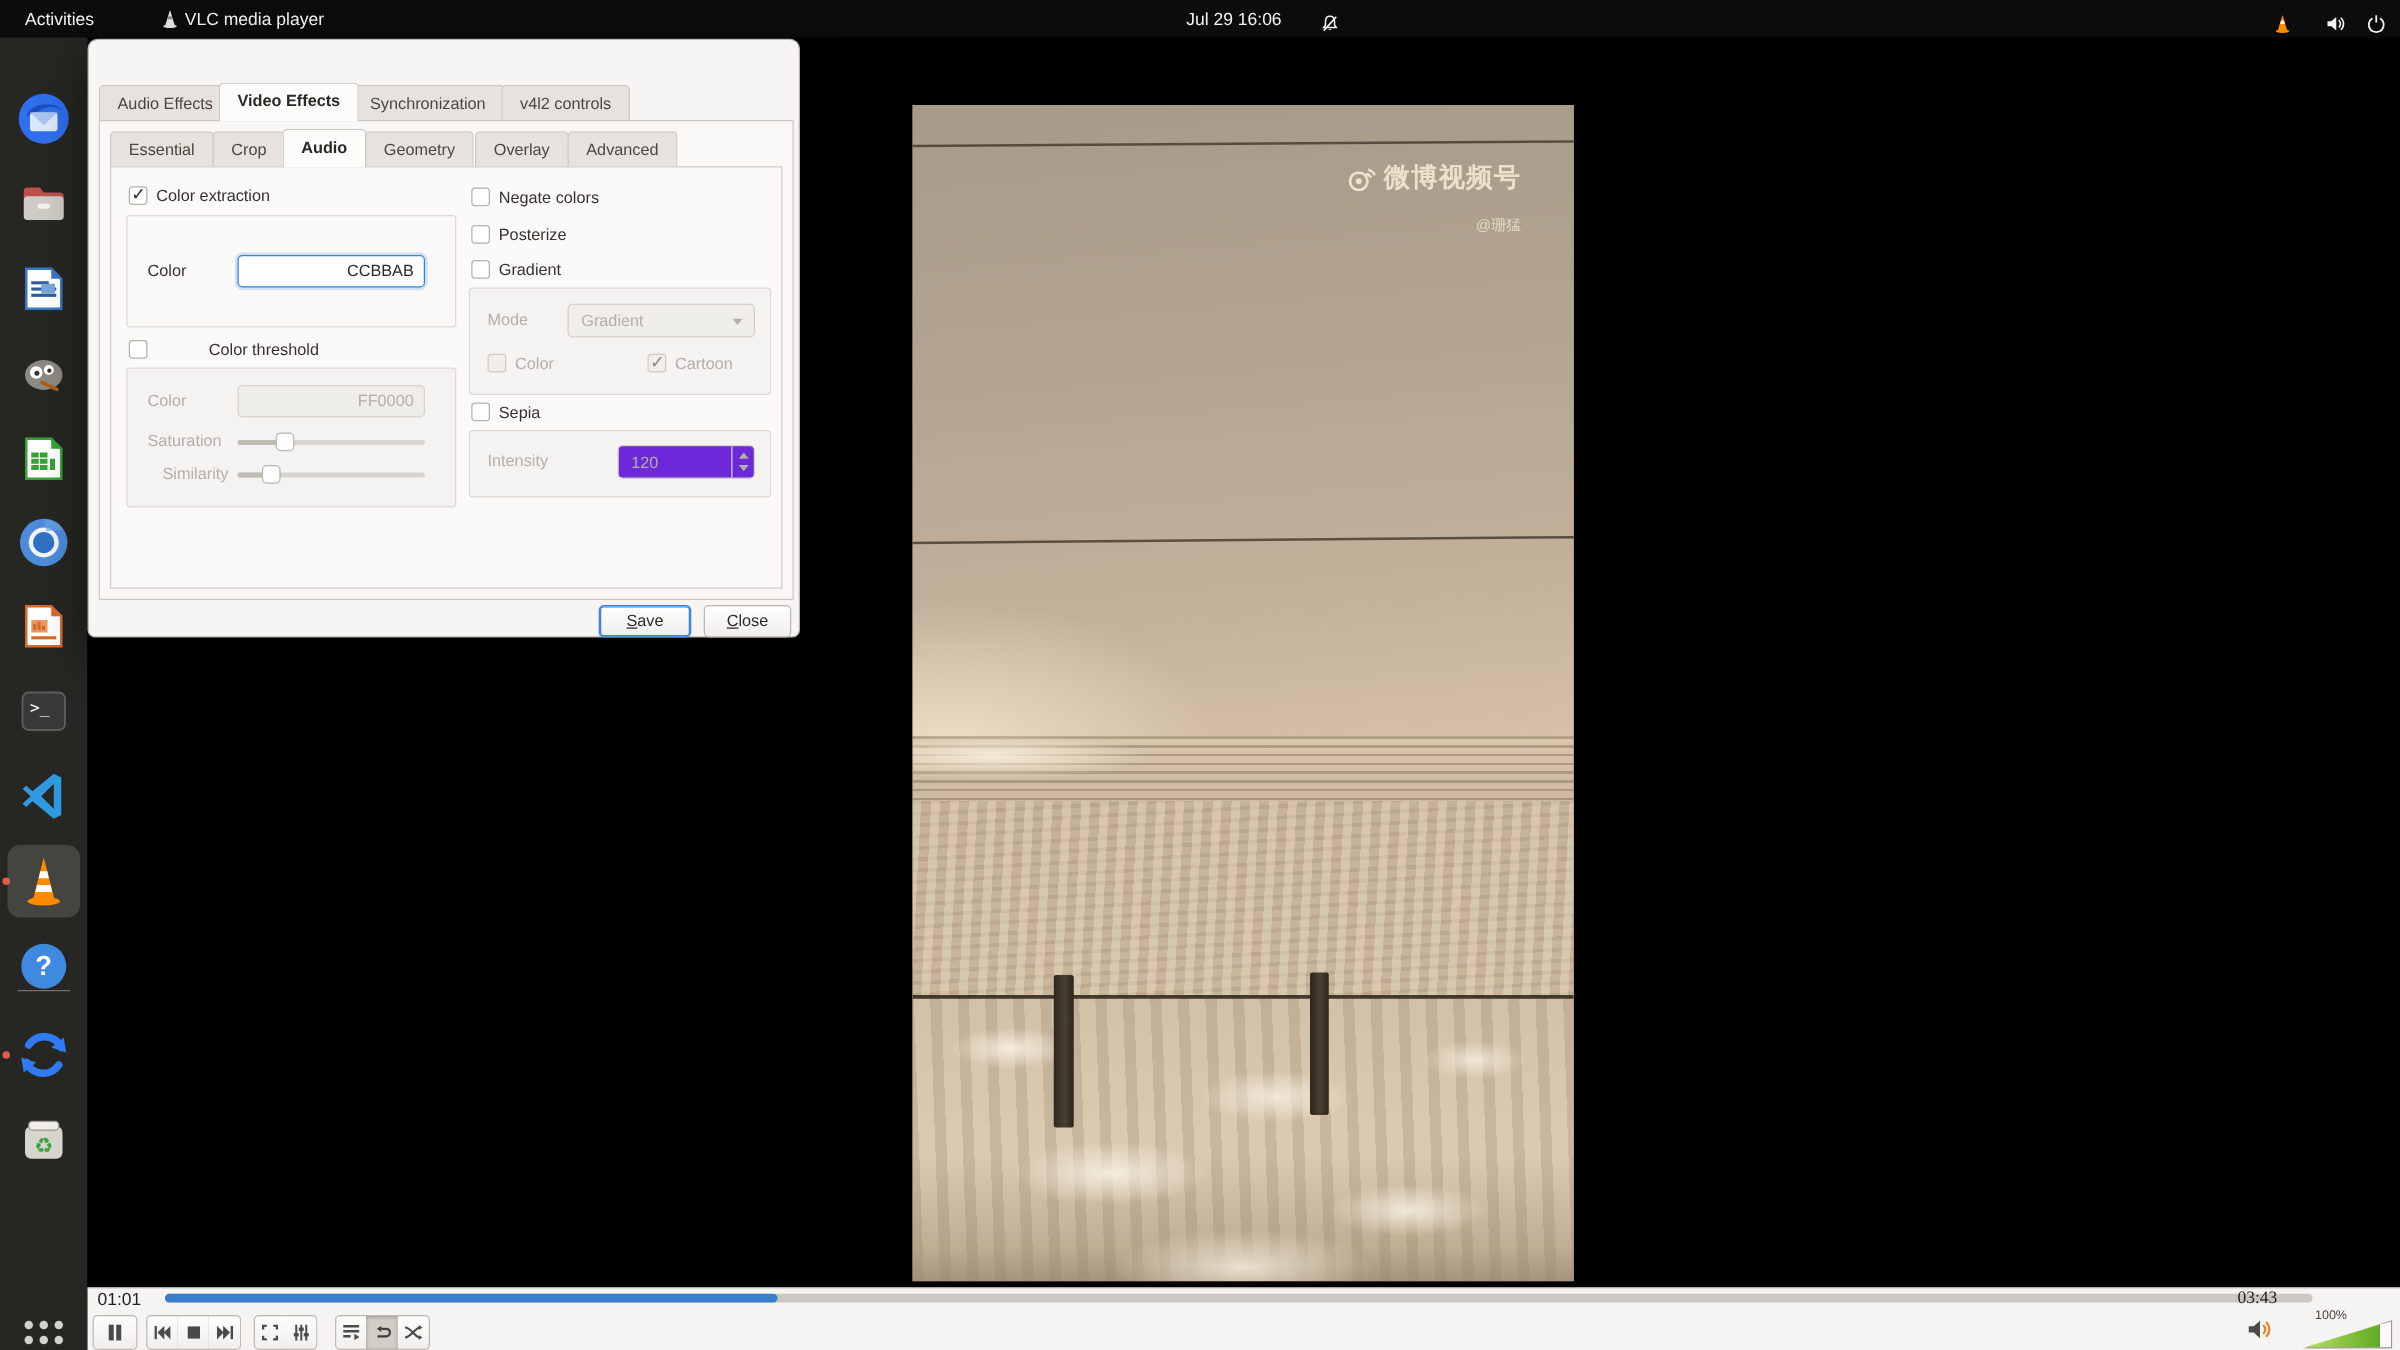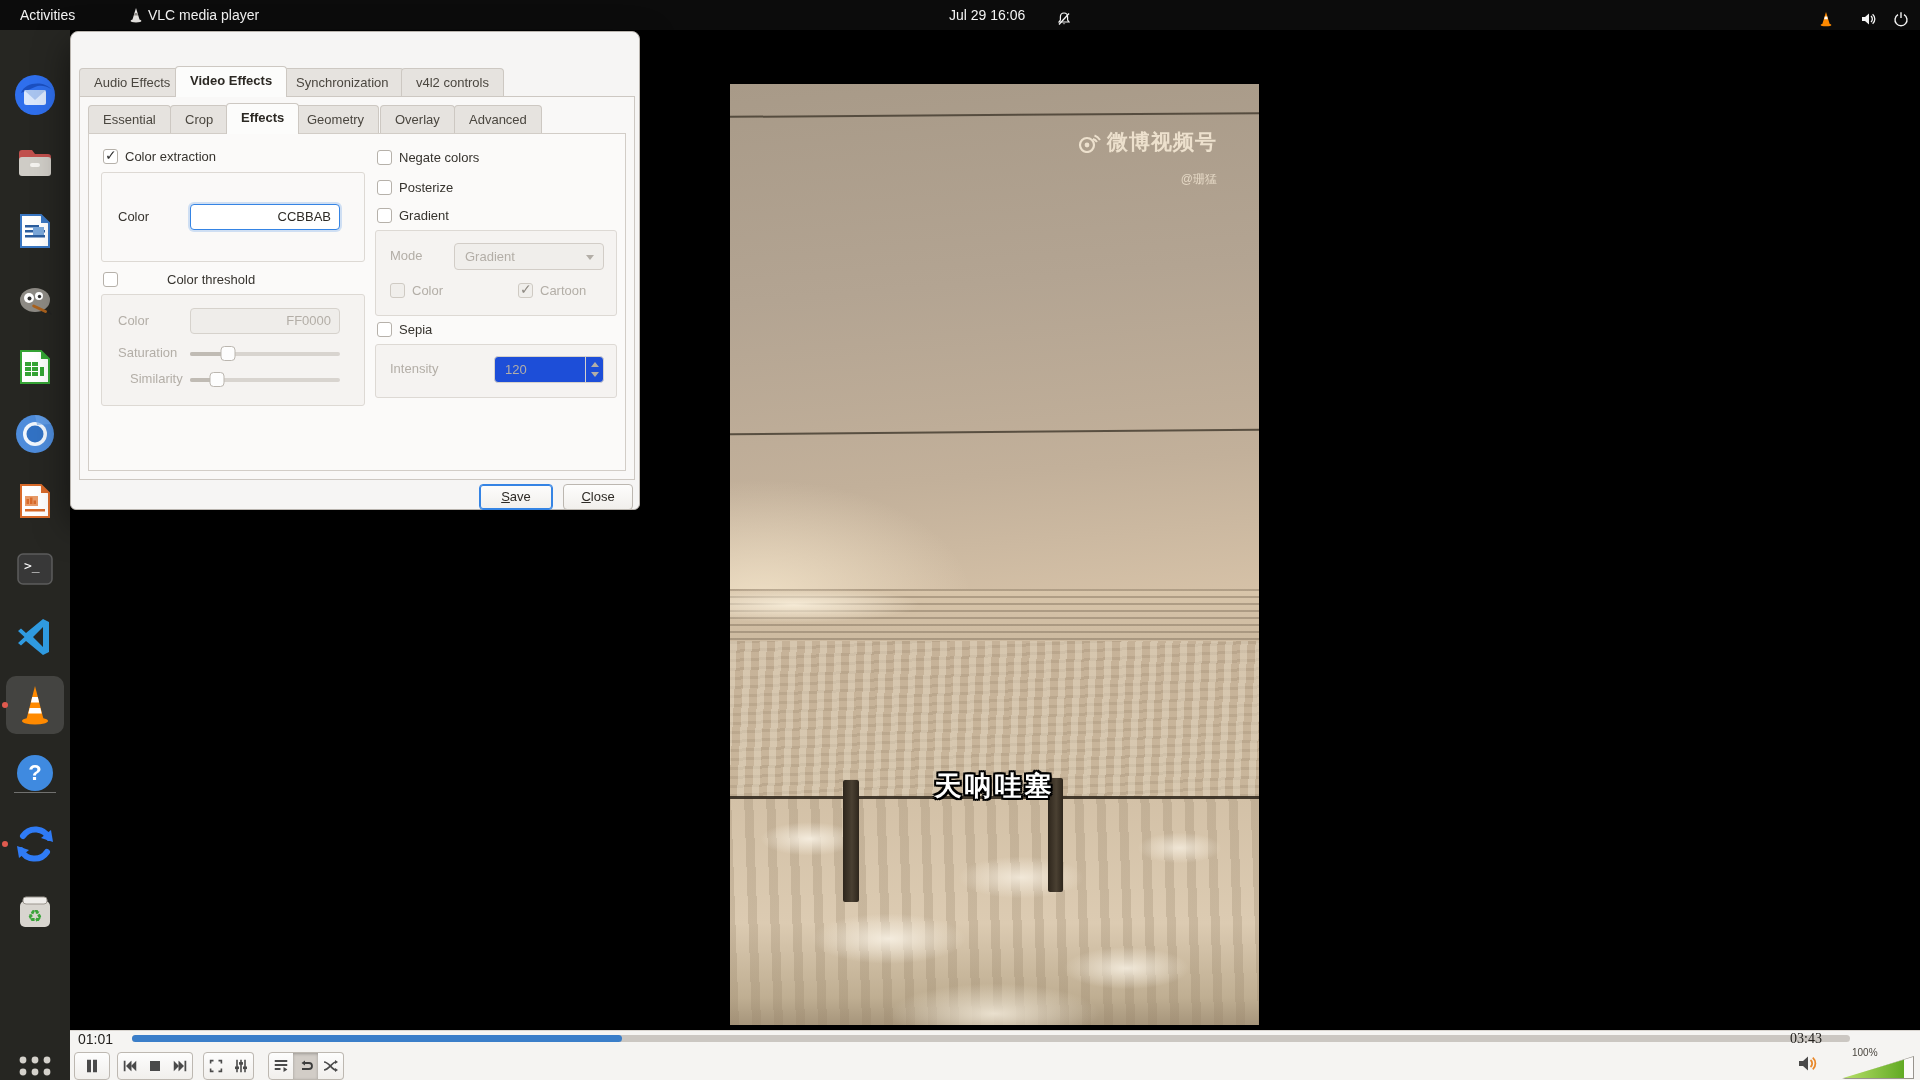--- a/index.html
+++ b/index.html
@@ -88,21 +88,21 @@
   .field.focus{border:1px solid #3584e4;box-shadow:0 0 0 2px rgba(53,132,228,.22);}
   .field.dis{background:#efedea;color:#b3aea7;border-color:#d6d2cc;}
   .slider-track{position:absolute;height:4px;border-radius:2px;background:#d8d4cf;}
   .slider-fill{position:absolute;left:0;top:0;height:4px;border-radius:2px;background:#c0bbb4;}
   .slider-thumb{position:absolute;top:-6px;width:15px;height:15px;background:#fdfdfd;border:1px solid #bbb6af;border-radius:4px;
     transform:translateX(-50%);box-sizing:border-box;}
   .combo{position:absolute;background:#f0eeeb;border:1px solid #d2cdc7;border-radius:4px;font-size:13px;color:#b3aea7;
     line-height:25px;padding:0 10px;box-sizing:border-box;}
   .combo .arrow{position:absolute;right:9px;top:11px;width:0;height:0;border-left:4px solid transparent;
     border-right:4px solid transparent;border-top:5px solid #b3aea7;}
-  .spin{position:absolute;background:#1d4ed8;border:1px solid #d6d2cc;border-radius:4px;font-size:13px;color:#b3aea7;
+  .spin{position:absolute;background:#6d28d9;border:1px solid #d6d2cc;border-radius:4px;font-size:13px;color:#b3aea7;
     line-height:25px;padding:0 10px;box-sizing:border-box;}
   .spin .btns{position:absolute;right:0;top:0;width:17px;height:100%;border-left:1px solid #d6d2cc;}
   .spin .up,.spin .dn{position:absolute;left:5px;width:0;height:0;border-left:4px solid transparent;border-right:4px solid transparent;}
   .spin .up{top:5px;border-bottom:5px solid #b3aea7;}
   .spin .dn{bottom:5px;border-top:5px solid #b3aea7;}
   .dlg-btn{position:absolute;height:26px;line-height:24px;text-align:center;font-size:13px;color:#2d2a25;
     background:linear-gradient(#fdfdfc,#f1efec);border:1px solid #bcb7b0;border-radius:4px;box-sizing:border-box;}
   .dlg-btn::first-letter{text-decoration:underline;}
   .dlg-btn.focus{border-color:#3584e4;box-shadow:0 0 0 1px #3584e4 inset;}
 
@@ -324,36 +324,35 @@
             <svg width="24" height="20" viewBox="0 0 24 20">
                 <circle cx="10" cy="12" r="7" fill="none" stroke="rgba(242,230,210,.92)" stroke-width="2.2"></circle>
                 <circle cx="10" cy="12" r="2.4" fill="rgba(242,230,210,.92)"></circle>
                 <path d="M16 6 A7 7 0 0 1 20 9" fill="none" stroke="rgba(242,230,210,.92)" stroke-width="2"></path>
                 <path d="M17.5 2.5 A11 11 0 0 1 23 7" fill="none" stroke="rgba(242,230,210,.92)" stroke-width="2"></path>
               </svg>
           </span><span>微博视频号</span>
         </div>
         <div class="handle">@珊猛</div>
       </div>
-      <div id="v-subtitle">天呐哇塞</div>
     </div>
   </div>
 
   <div id="dialog" class="abs">
 
     <div class="tab" style="left:8px;top:36px;">Audio Effects</div>
     <div class="tab sel" style="left:104px;top:34px;">Video Effects</div>
     <div class="tab" style="left:210px;top:36px;">Synchronization</div>
     <div class="tab" style="left:330px;top:36px;">v4l2 controls</div>
 
     <div id="main-frame">
 
       <div class="tab" style="left:8px;top:8px;">Essential</div>
       <div class="tab" style="left:90px;top:8px;">Crop</div>
-      <div class="tab sel" style="left:146px;top:6px;">Effects</div>
+      <div class="tab sel" style="left:146px;top:6px;">Audio</div>
       <div class="tab" style="left:212px;top:8px;">Geometry</div>
       <div class="tab" style="left:300px;top:8px;">Overlay</div>
       <div class="tab" style="left:374px;top:8px;">Advanced</div>
 
       <div id="sub-frame">
 
         <div class="cb checked" style="left:14px;top:15px;"></div>
         <div class="lbl" style="left:36px;top:15px;">Color extraction</div>
 
         <div class="group" style="left:12px;top:38px;width:262px;height:88px;">

